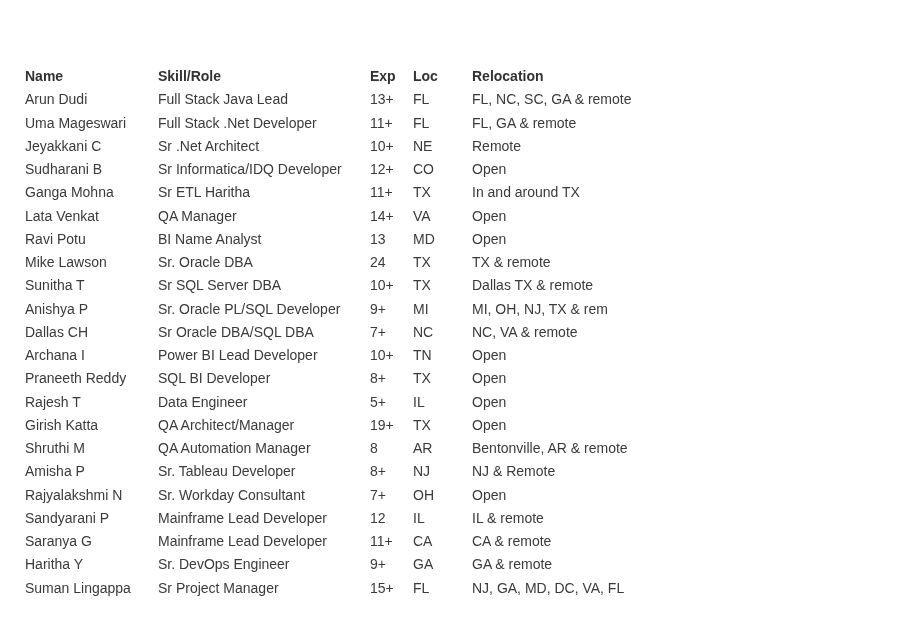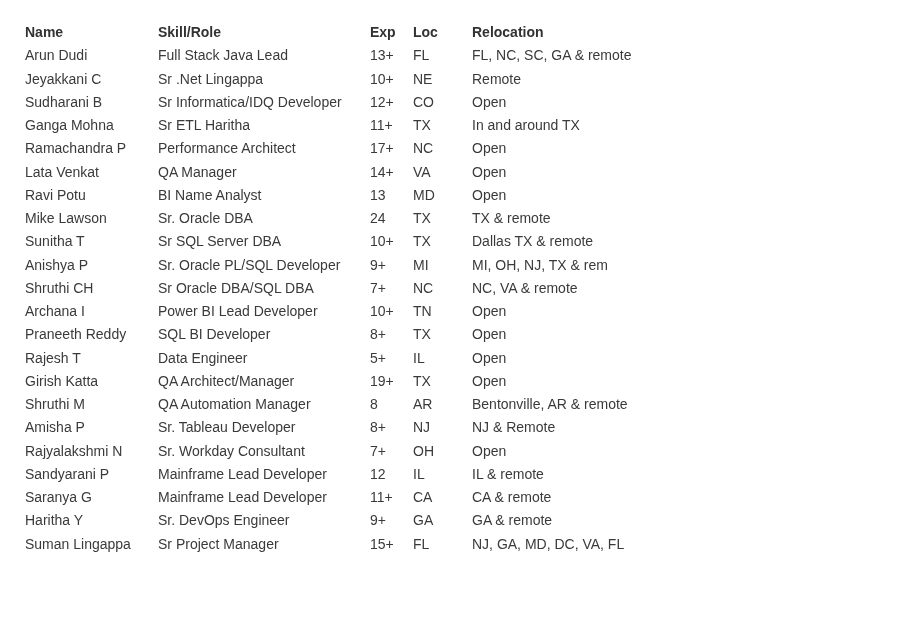--- a/index.html
+++ b/index.html
@@ -20,20 +20,21 @@
     background: var(--bg);
     overflow: hidden;
   }
   .sheet {
     padding: 21px 0 0 25px;
   }
   table.candidates {
     border-collapse: collapse;
     table-layout: fixed;
     width: 860px;
+    margin-top: 44px;
   }
   col.c-name { width: 133px; }
   col.c-skill { width: 212px; }
   col.c-exp { width: 43px; }
   col.c-loc { width: 59px; }
   col.c-reloc { width: 413px; }
   th, td {
     padding: 0;
     height: 23.25px;
     line-height: 23.25px;
@@ -74,46 +75,46 @@
       </thead>
       <tbody>
           <tr>
             <td>Arun Dudi</td>
             <td>Full Stack Java Lead</td>
             <td>13+</td>
             <td>FL</td>
             <td>FL, NC, SC, GA &amp; remote</td>
           </tr>
           <tr>
+            <td>Uma Mageswari</td>
+            <td>Full Stack .Net Developer</td>
+            <td>11+</td>
+            <td>FL</td>
+            <td>FL, GA &amp; remote</td>
+          </tr>
+          <tr>
             <td>Jeyakkani C</td>
-            <td>Sr .Net Lingappa</td>
+            <td>Sr .Net Architect</td>
             <td>10+</td>
             <td>NE</td>
             <td>Remote</td>
           </tr>
           <tr>
             <td>Sudharani B</td>
             <td>Sr Informatica/IDQ Developer</td>
             <td>12+</td>
             <td>CO</td>
             <td>Open</td>
           </tr>
           <tr>
             <td>Ganga Mohna</td>
             <td>Sr ETL Haritha</td>
             <td>11+</td>
             <td>TX</td>
             <td>In and around TX</td>
-          </tr>
-          <tr>
-            <td>Ramachandra P</td>
-            <td>Performance Architect</td>
-            <td>17+</td>
-            <td>NC</td>
-            <td>Open</td>
           </tr>
           <tr>
             <td>Lata Venkat</td>
             <td>QA Manager</td>
             <td>14+</td>
             <td>VA</td>
             <td>Open</td>
           </tr>
           <tr>
             <td>Ravi Potu</td>
@@ -137,21 +138,21 @@
             <td>Dallas TX &amp; remote</td>
           </tr>
           <tr>
             <td>Anishya P</td>
             <td>Sr. Oracle PL/SQL Developer</td>
             <td>9+</td>
             <td>MI</td>
             <td>MI, OH, NJ, TX &amp; rem</td>
           </tr>
           <tr>
-            <td>Shruthi CH</td>
+            <td>Dallas CH</td>
             <td>Sr Oracle DBA/SQL DBA</td>
             <td>7+</td>
             <td>NC</td>
             <td>NC, VA &amp; remote</td>
           </tr>
           <tr>
             <td>Archana I</td>
             <td>Power BI Lead Developer</td>
             <td>10+</td>
             <td>TN</td>

